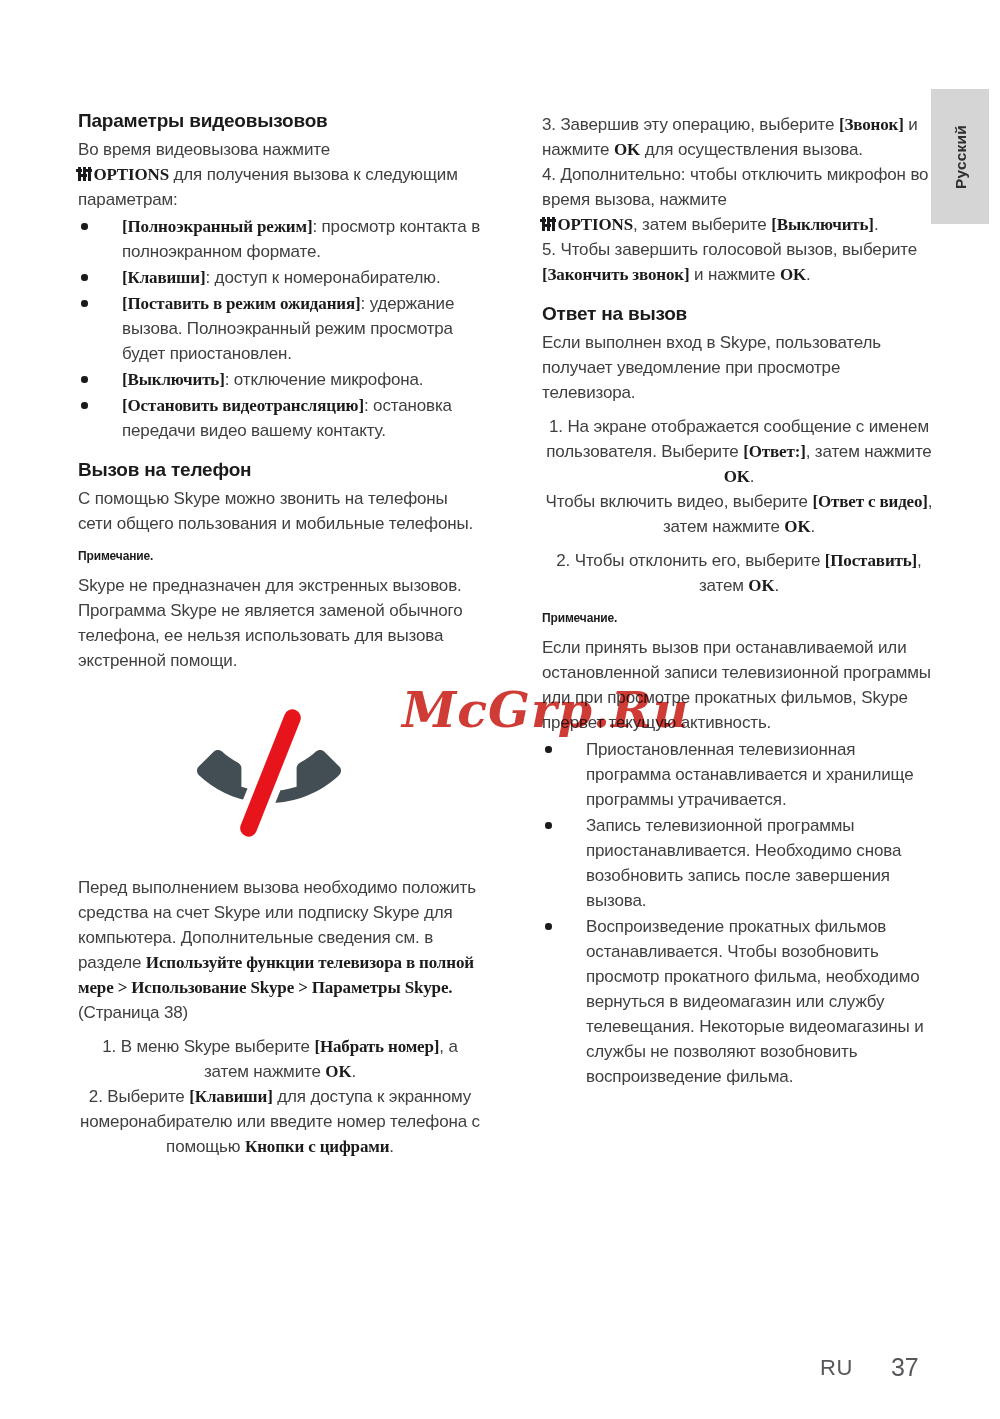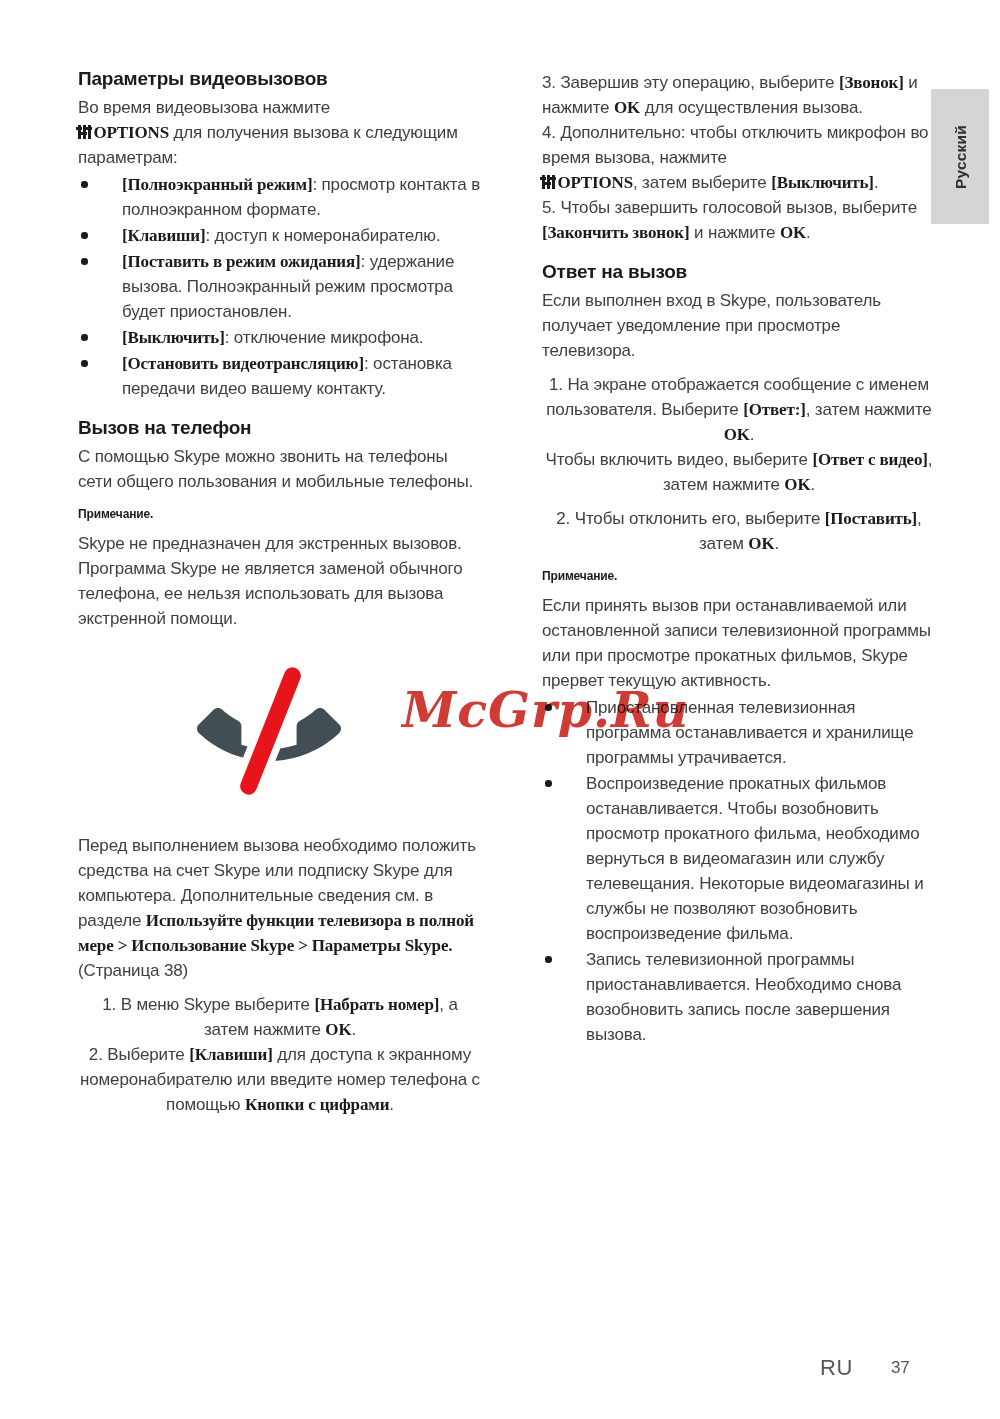--- a/index.html
+++ b/index.html
@@ -11,21 +11,21 @@
     --tab-text:#2f2f31;
     --watermark-red:#cb2a23;
     --footer-gray:#56575b;
   }
   html,body{margin:0;padding:0;background:#fff;}
   .page{
     position:relative;width:1000px;height:1419px;background:#ffffff;overflow:hidden;
     font-family:"Liberation Sans", sans-serif;color:var(--body-text);
     font-size:17px;line-height:25px;letter-spacing:-0.15px;
   }
-  .col{position:absolute;}
+  .col{position:absolute;margin-top:42px;}
   .col-left{left:78px;top:66px;width:404px;}
   .col-right{left:542px;top:70px;width:394px;}
   h2.sec{font-size:19px;line-height:25px;font-weight:bold;color:var(--bold-text);margin:14px 0 3px 0;letter-spacing:-0.2px;}
   h2.sec.first{margin-top:0;}
   h3.note{font-size:12px;line-height:25px;font-weight:bold;color:var(--bold-text);margin:8px 0 0 0;}
   p.para{margin:4px 0 0 0;}
   p.step{margin:9px 0 0 0;text-align:center;}
   .b{font-weight:bold;color:var(--bold-text);font-family:Liberation Serif, serif;}
   .bullets{margin:2px 0 0 0;}
   .li{position:relative;padding-left:44px;margin:1px 0 0 0;}
@@ -51,21 +51,21 @@
     mix-blend-mode:multiply;opacity:.92;white-space:nowrap;letter-spacing:1px;
   }
   
   .lang-tab{position:absolute;left:931px;top:89px;width:58px;height:135px;background:var(--tab-bg);}
   .lang-tab-text{
     position:absolute;top:50%;left:50%;transform:translate(-50%,-50%) rotate(-90deg);
     font-size:15.5px;font-weight:bold;color:var(--tab-text);white-space:nowrap;letter-spacing:0.2px;
   }
   
   .footer-lang{position:absolute;left:820px;top:1355px;font-size:22px;color:var(--footer-gray);letter-spacing:0.5px;}
-  .footer-page{position:absolute;left:891px;top:1355px;font-size:17px;color:var(--footer-gray);}
+  .footer-page{position:absolute;left:891px;top:1355px;font-size:25px;color:var(--footer-gray);}
 </style>
 </head>
 <body>
 
 <div class="page">
 
   <div class="col col-left">
     <h2 class="sec first">Параметры видеовызовов</h2>
     <p class="para"><span>Во время видеовызова нажмите</span><br><span class="opt-icon">
           <i></i>
@@ -132,25 +132,25 @@
     <h3 class="note">Примечание.</h3>
     <p class="para"><span>Если принять вызов при останавливаемой или остановленной записи телевизионной программы или при просмотре прокатных фильмов, Skype прервет текущую активность.</span></p>
 
     <div class="bullets">
       <div class="li">
         <span class="dot"></span>
         <span><span>Приостановленная телевизионная программа останавливается и хранилище программы утрачивается.</span></span>
       </div>
       <div class="li">
         <span class="dot"></span>
-        <span><span>Воспроизведение прокатных фильмов останавливается. Чтобы возобновить просмотр прокатного фильма, необходимо вернуться в видеомагазин или службу телевещания. Некоторые видеомагазины и службы не позволяют возобновить воспроизведение фильма.</span></span>
+        <span><span>Запись телевизионной программы приостанавливается. Необходимо снова возобновить запись после завершения вызова.</span></span>
       </div>
       <div class="li">
         <span class="dot"></span>
-        <span><span>Запись телевизионной программы приостанавливается. Необходимо снова возобновить запись после завершения вызова.</span></span>
+        <span><span>Воспроизведение прокатных фильмов останавливается. Чтобы возобновить просмотр прокатного фильма, необходимо вернуться в видеомагазин или службу телевещания. Некоторые видеомагазины и службы не позволяют возобновить воспроизведение фильма.</span></span>
       </div>
     </div>
   </div>
 
   <div class="watermark">McGrp.Ru</div>
 
   <div class="lang-tab">
     <span class="lang-tab-text">Русский</span>
   </div>
 

